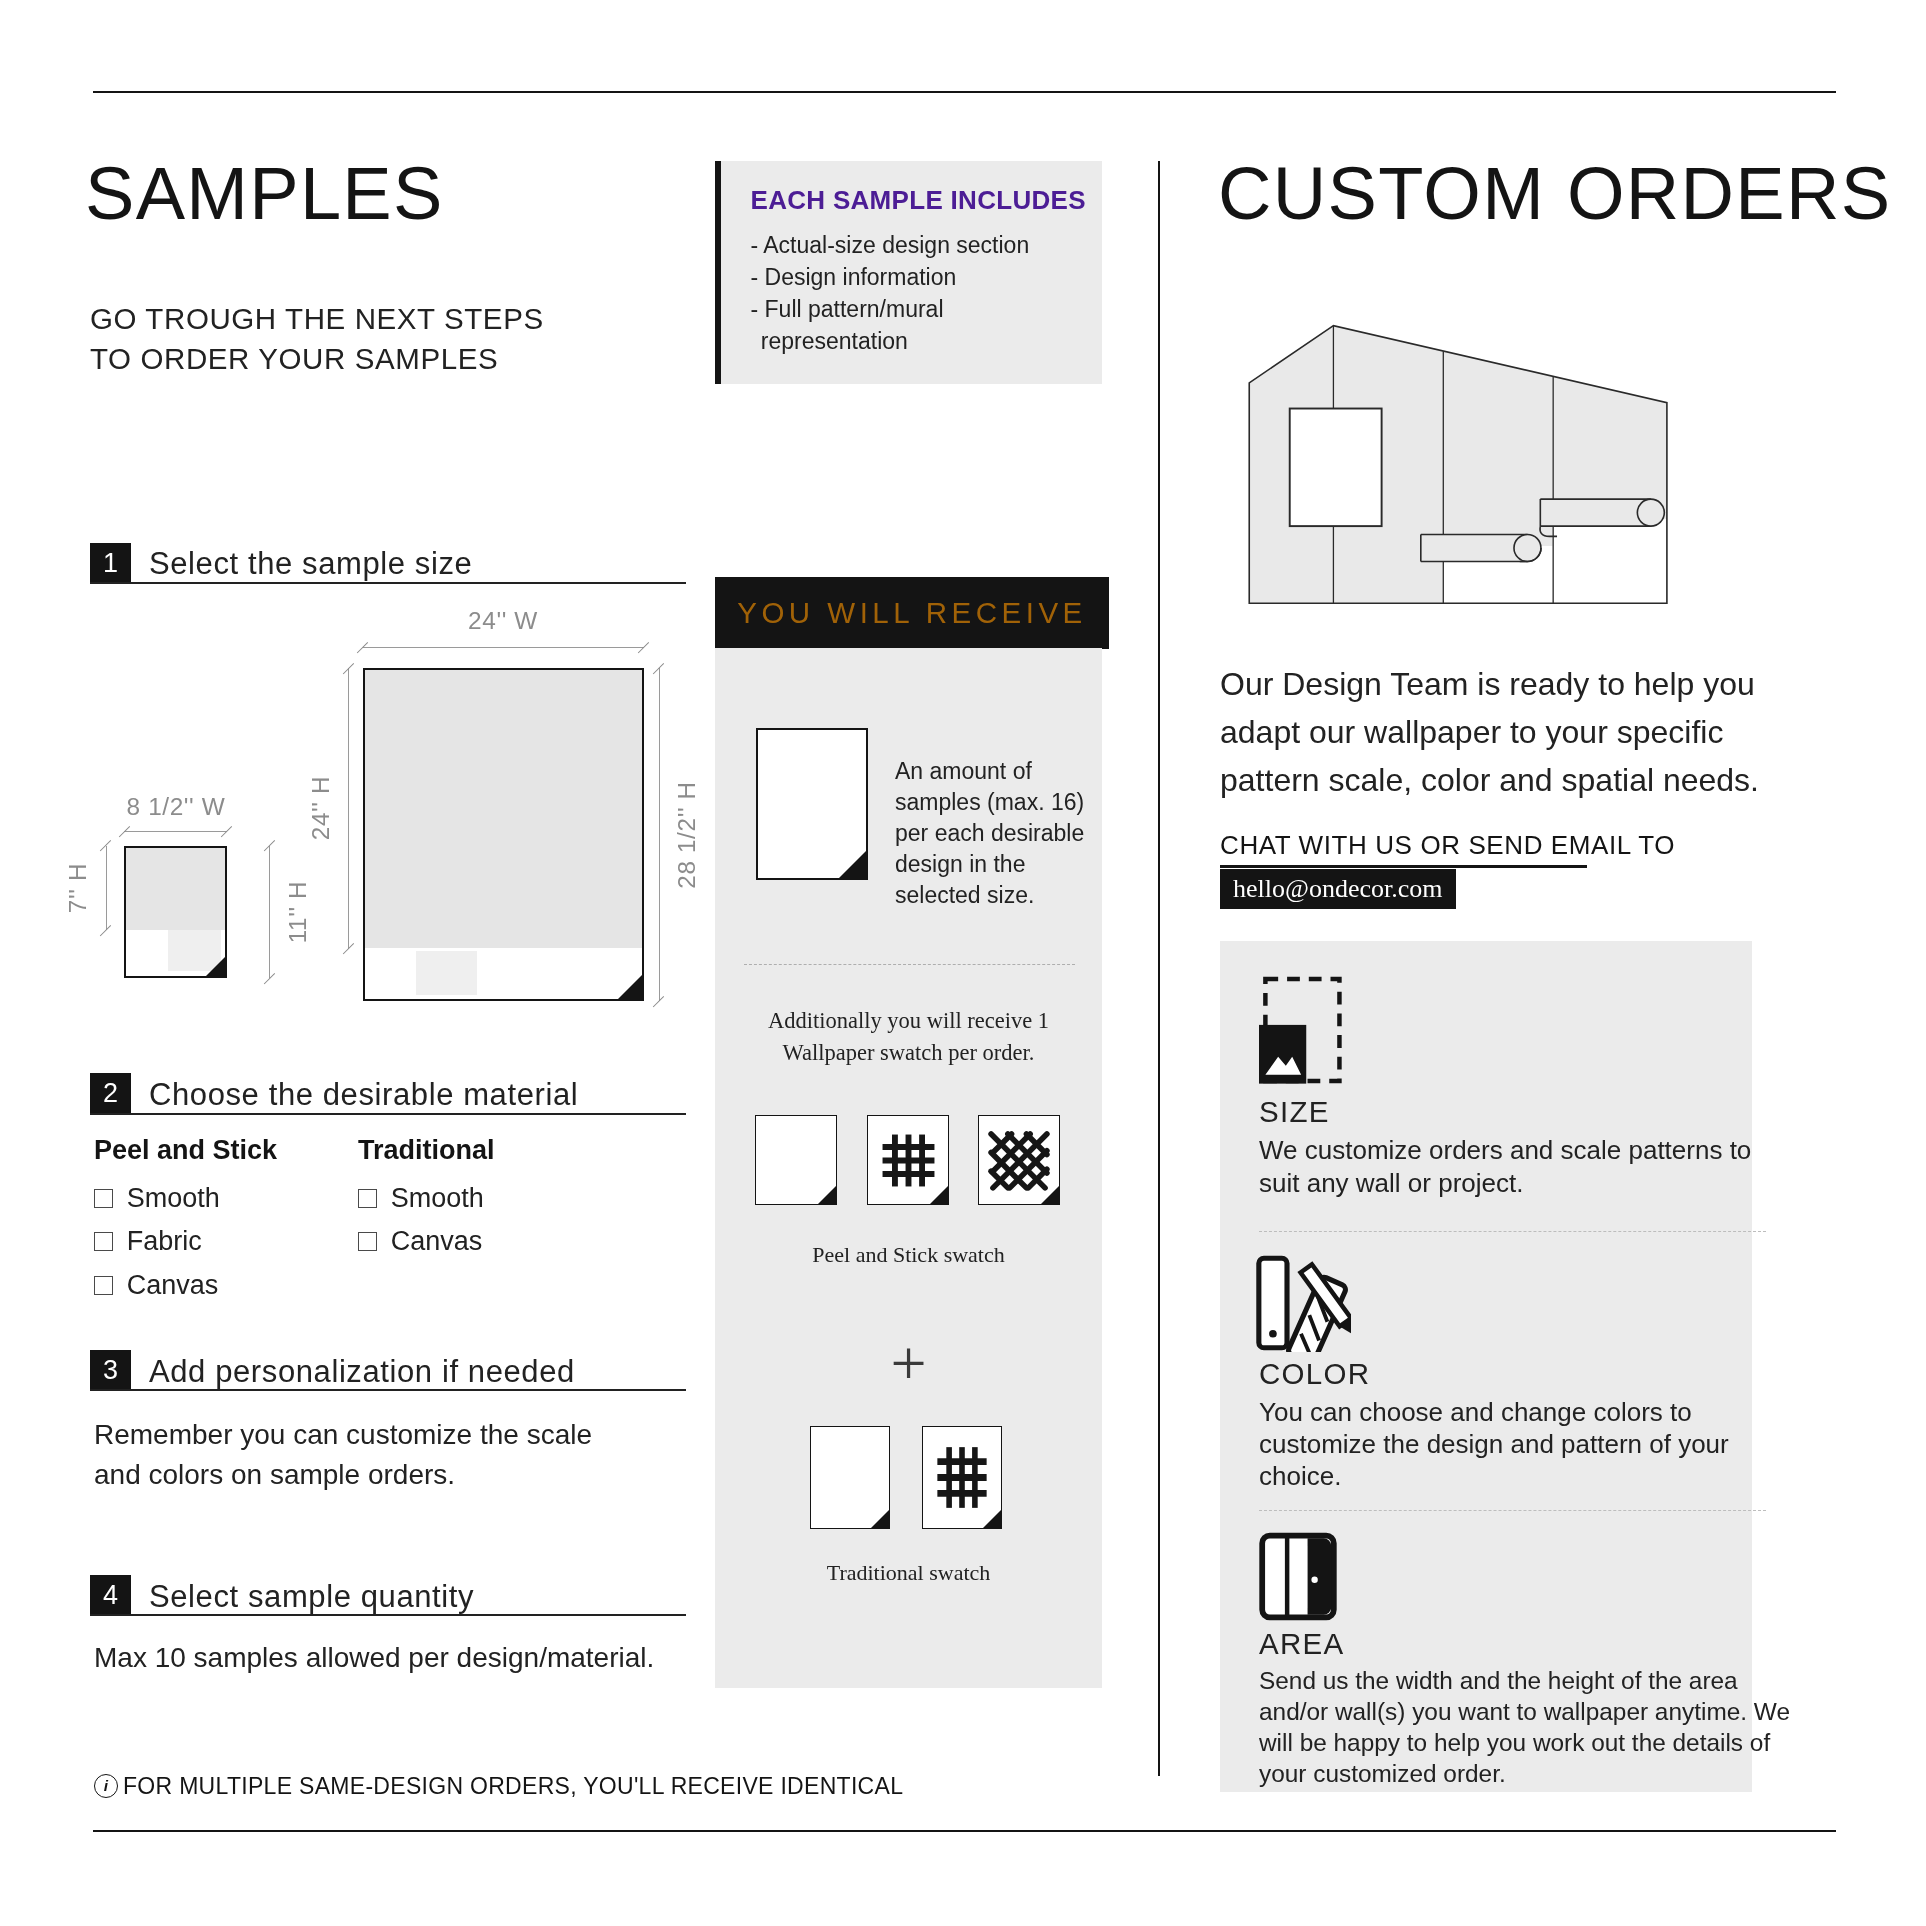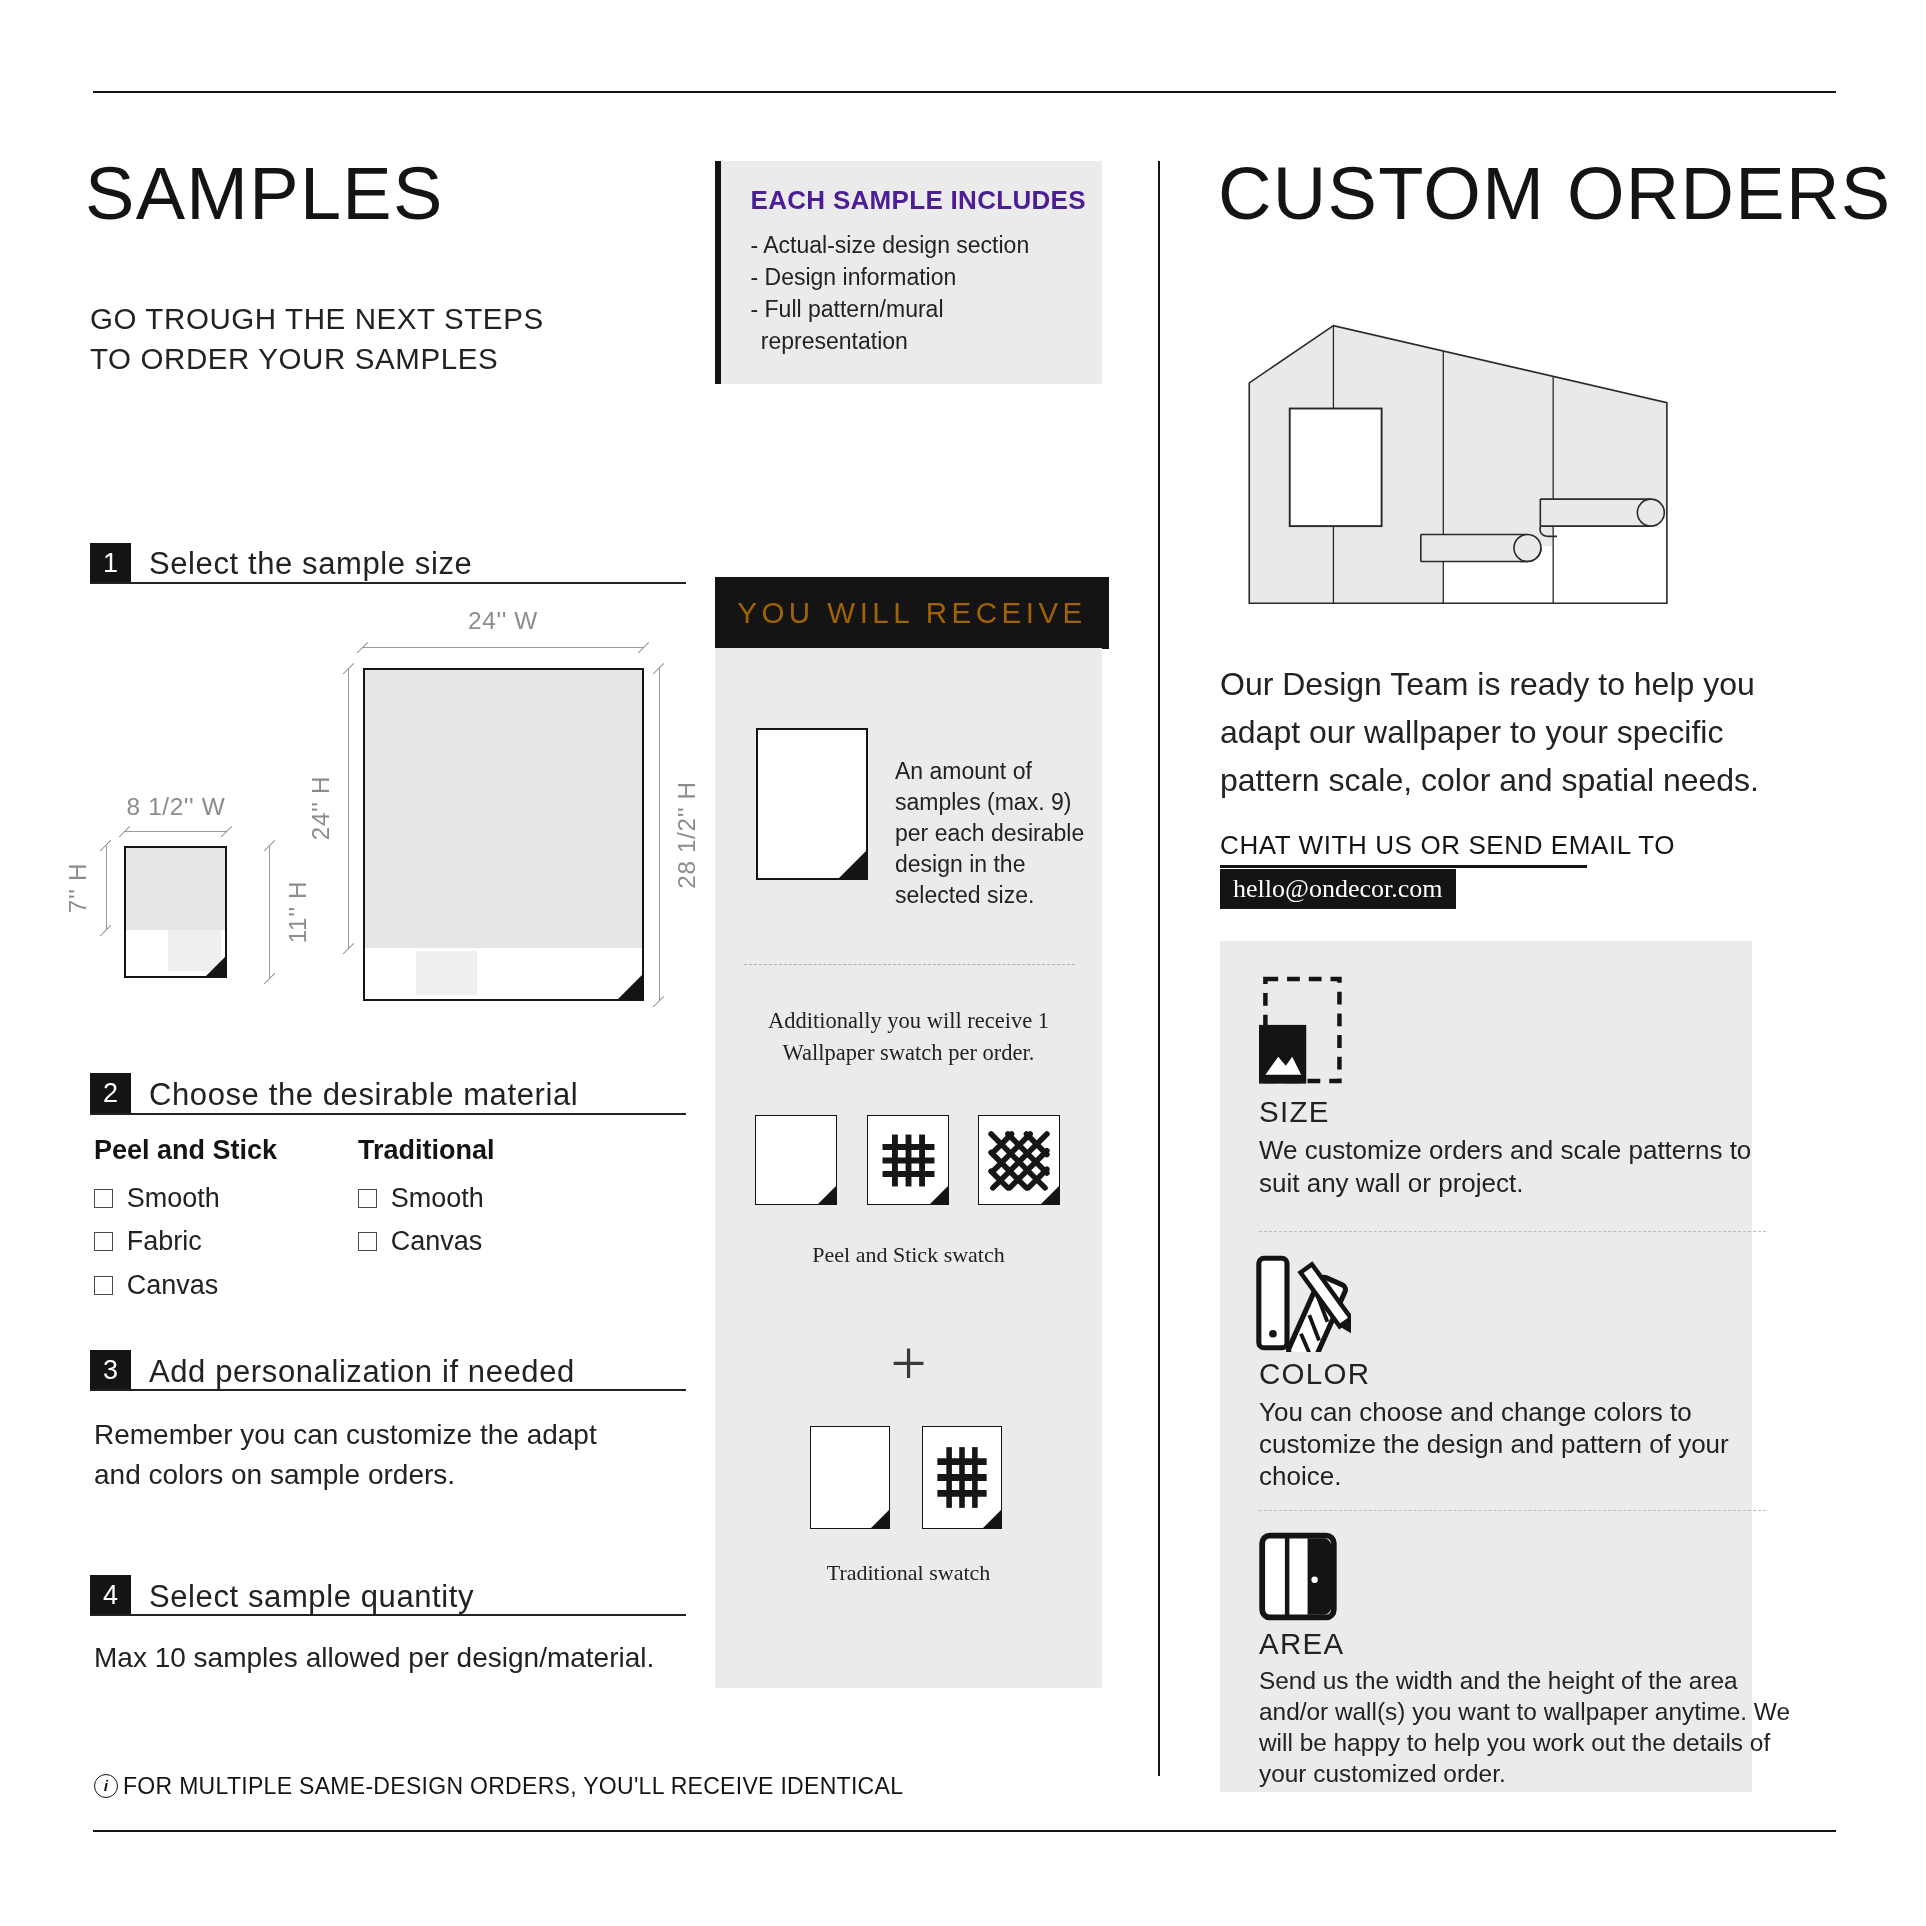--- a/index.html
+++ b/index.html
@@ -142,41 +142,41 @@
     <span class="opt-label">Smooth</span>
   </div>
   <div class="opt-row" style="left:358px;top:1226px;">
     <span class="cb"></span>
     <span class="opt-label">Canvas</span>
   </div>
 
   <div class="step-square" style="left:90px;top:1350px;">3</div>
   <div class="step-label" style="left:149px;top:1354px;">Add personalization if needed</div>
   <div class="step-rule" style="left:90px;top:1389px;width:596px;"></div>
-  <div class="note" style="left:94px;top:1419px;">Remember you can customize the adapt</div>
+  <div class="note" style="left:94px;top:1419px;">Remember you can customize the scale</div>
   <div class="note" style="left:94px;top:1459px;">and colors on sample orders.</div>
 
   <div class="step-square" style="left:90px;top:1575px;">4</div>
   <div class="step-label" style="left:149px;top:1579px;">Select sample quantity</div>
   <div class="step-rule" style="left:90px;top:1614px;width:596px;"></div>
   <div class="note" style="left:94px;top:1642px;">Max 10 samples allowed per design/material.</div>
 
   <div class="footer">
     <div class="info-circle">i</div>
     <div class="footer-text">
       <div>FOR MULTIPLE SAME-DESIGN ORDERS, YOU'LL RECEIVE IDENTICAL</div>
     </div>
   </div>
 
   <div class="banner">YOU WILL RECEIVE</div>
   <div class="receive-panel">
     <div class="paper-icon" style="left:41px;top:80px;width:112px;height:152px;">
       <div class="fold" style="border-bottom:27px solid #141414;border-left:27px solid transparent;"></div>
     </div>
-    <div class="para" style="left:180px;top:108px;width:199px;font-size:23px;line-height:31px;">An amount of samples (max. 9) per each desirable design in the selected size.</div>
+    <div class="para" style="left:180px;top:108px;width:199px;font-size:23px;line-height:31px;">An amount of samples (max. 16) per each desirable design in the selected size.</div>
 
     <div class="dashed" style="left:29px;top:316px;width:331px;"></div>
 
     <div class="center-txt" style="left:19px;top:357px;width:349px;font-size:22.5px;line-height:32px;">Additionally you will receive 1 Wallpaper swatch per order.</div>
 
     <div class="swatch" style="left:40px;top:467px;width:82px;height:90px;">
       <div class="fold" style="border-bottom:18px solid #141414;border-left:18px solid transparent;"></div>
     </div>
     <div class="swatch" style="left:152px;top:467px;width:82px;height:90px;">
       <svg width="59" height="59" viewBox="0 0 100 100">

